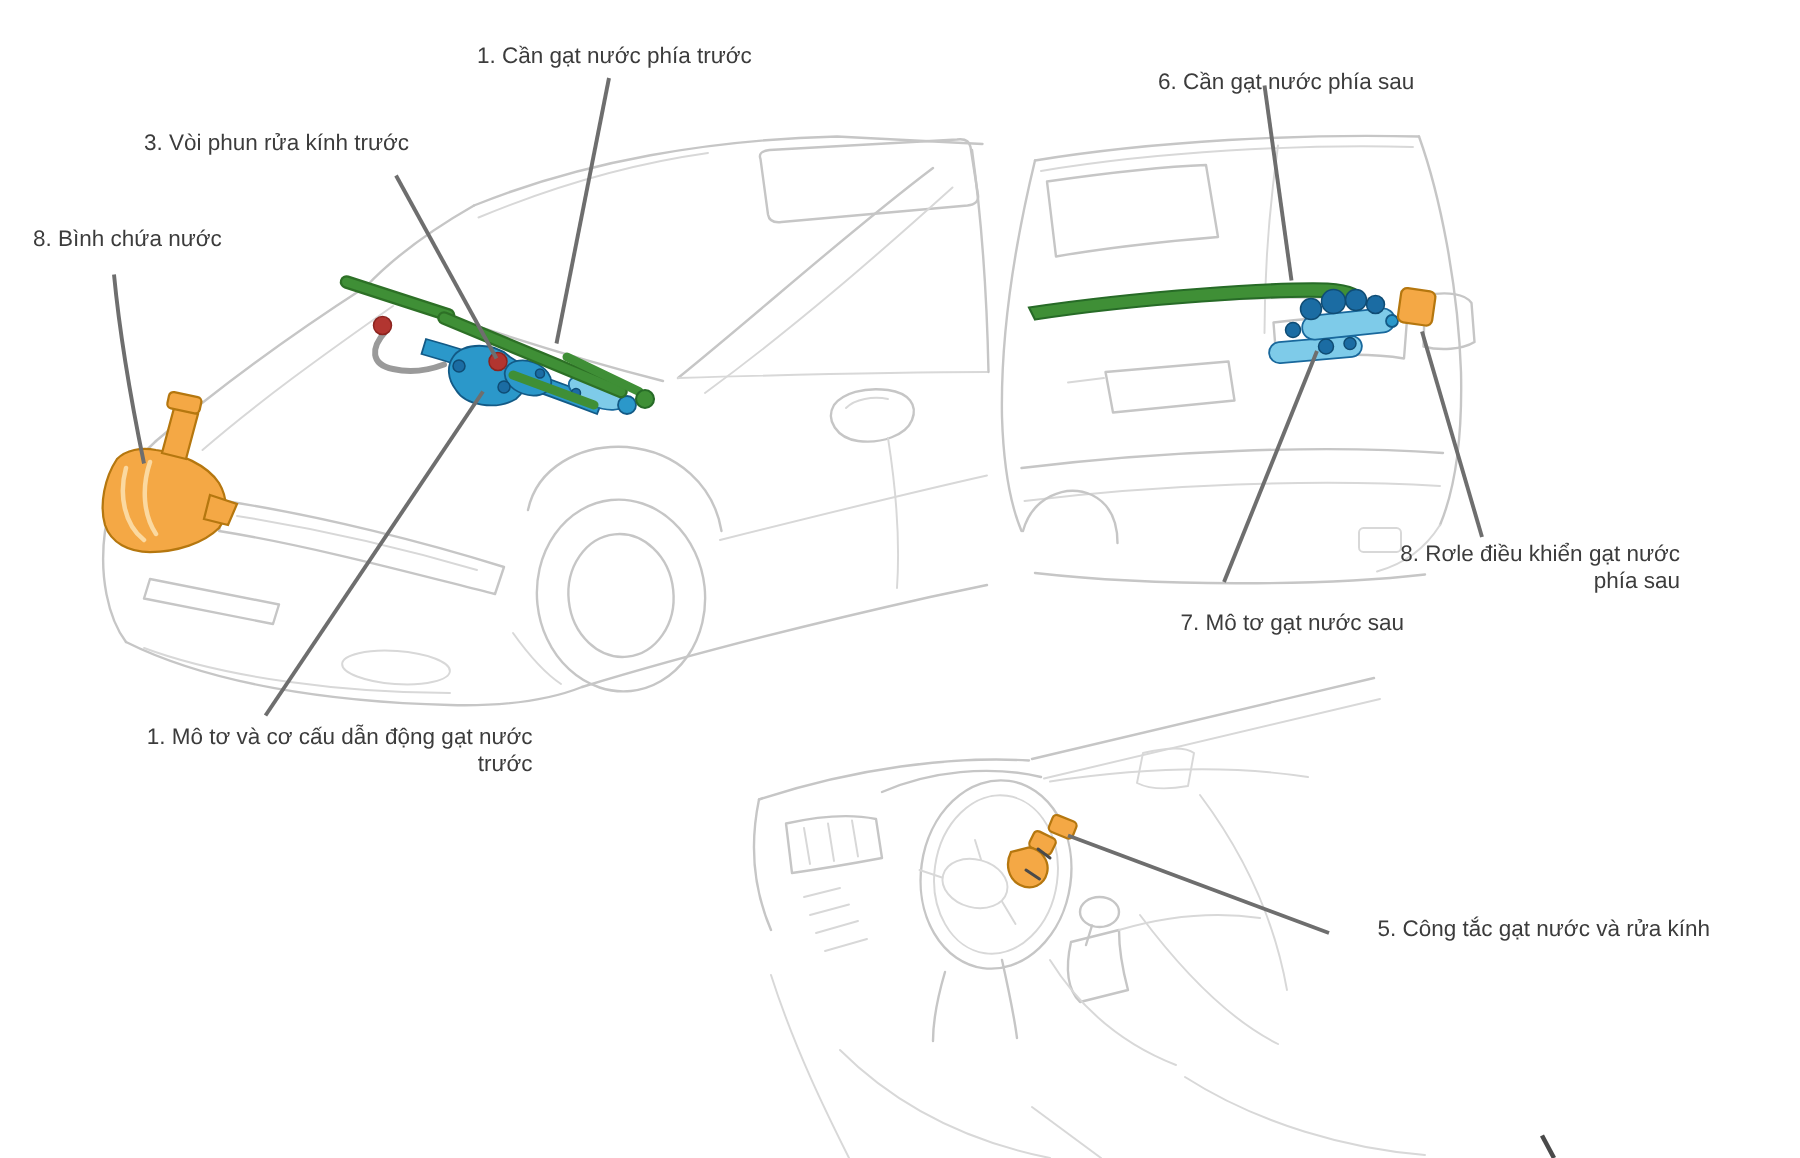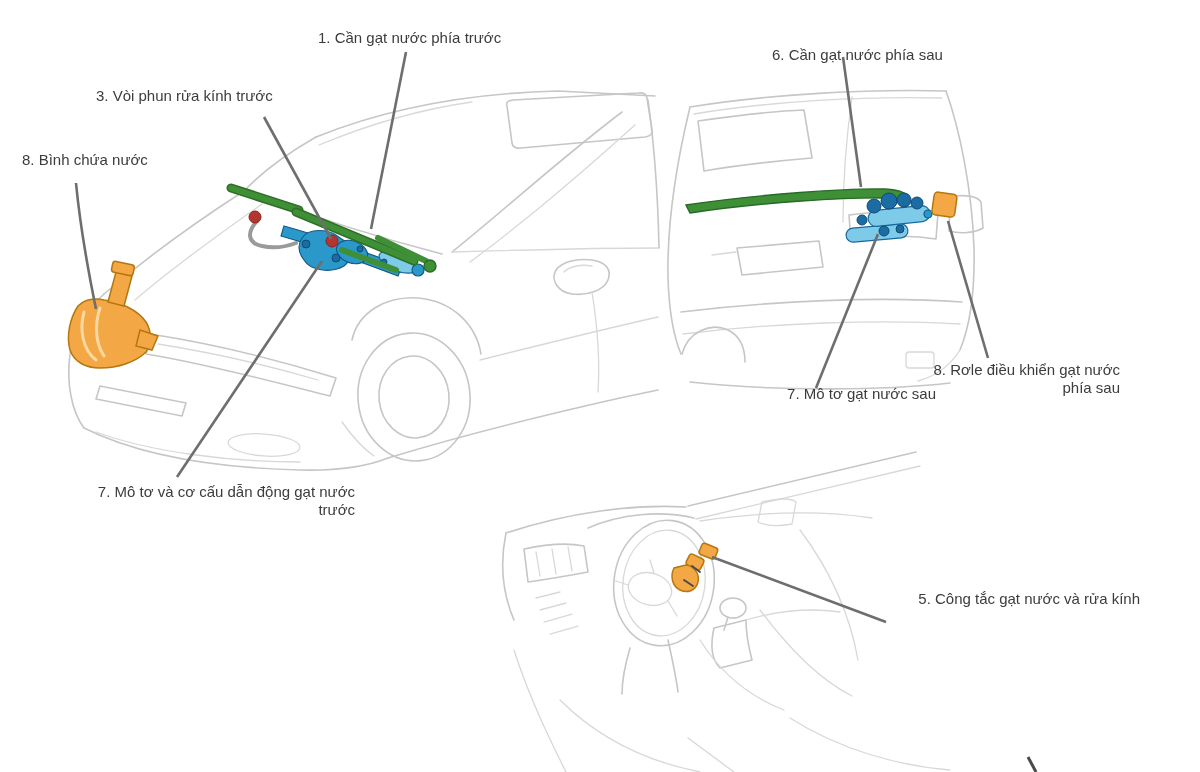--- a/index.html
+++ b/index.html
@@ -6,23 +6,23 @@
   body{width:1200px;height:772px;overflow:hidden;font-family:"Liberation Sans",sans-serif;}
   .canvas{position:relative;width:1200px;height:772px;background:#fff;}
   svg.art{position:absolute;left:0;top:0;}
 
   .label{position:absolute;color:var(--text,#3c3c3c);font-size:15px;line-height:1.22;white-space:nowrap;text-align:right;}
   .label.wrap{white-space:normal;padding-left:23px;text-indent:-23px;}
   .lbl-1{left:318px;top:29px;}
   .lbl-2{left:77px;top:483px;width:255px;}
   .lbl-3{left:96px;top:87px;}
   .lbl-4{left:22px;top:151px;}
-  .lbl-5{left:897px;top:590px;width:220px;}
+  .lbl-5{left:897px;top:611px;width:220px;}
   .lbl-6{left:772px;top:46px;}
-  .lbl-7{left:773px;top:385px;width:140px;}
+  .lbl-7{left:773px;top:407px;width:140px;}
   .lbl-8{left:902px;top:361px;width:195px;}
 
   .outline{fill:none;stroke:var(--outline_gray,#c6c6c6);stroke-width:1.6;stroke-linecap:round;stroke-linejoin:round;}
   .outline-light{fill:none;stroke:#d8d8d8;stroke-width:1.3;stroke-linecap:round;stroke-linejoin:round;}
   .leader{fill:none;stroke:var(--leader_gray,#6e6e6e);stroke-width:2.6;}
   .hose{fill:none;stroke:#9a9a9a;stroke-width:4;stroke-linecap:round;}
   .blade-under{fill:none;stroke:#2d7026;stroke-width:9;stroke-linecap:round;}
   .blade{fill:none;stroke:var(--wiper_green,#3f8f36);stroke-width:6;stroke-linecap:round;}
   .green-fill{fill:var(--wiper_green,#3f8f36);stroke:#276b27;stroke-width:1.4;}
   .comp-blue{fill:var(--component_blue,#2b98ca);stroke:#135a86;stroke-width:1.2;}
@@ -199,21 +199,21 @@
       <path class="leader" d="M712,557 L886,622"></path>
       <path class="leader" d="M843,57 L861,187"></path>
       <path class="leader" d="M878,234 L816,388"></path>
       <path class="leader" d="M948,221 L988,358"></path>
     </g>
 
     <path d="M1028,757 L1036,772" stroke="#4a4a4a" stroke-width="3" fill="none"></path>
   </svg>
 
   <div class="label lbl-1">1. Cần gạt nước phía trước</div>
-  <div class="label wrap lbl-2">7. Mô tơ và cơ cấu dẫn động gạt nước trước</div>
+  <div class="label wrap lbl-2">1. Mô tơ và cơ cấu dẫn động gạt nước trước</div>
   <div class="label lbl-3">3. Vòi phun rửa kính trước</div>
   <div class="label lbl-4">8. Bình chứa nước</div>
   <div class="label wrap lbl-5">5. Công tắc gạt nước và rửa kính</div>
   <div class="label lbl-6">6. Cần gạt nước phía sau</div>
   <div class="label wrap lbl-7">7. Mô tơ gạt nước sau</div>
   <div class="label wrap lbl-8">8. Rơle điều khiển gạt nước phía sau</div>
 
 </div>
 
 </body></html>

